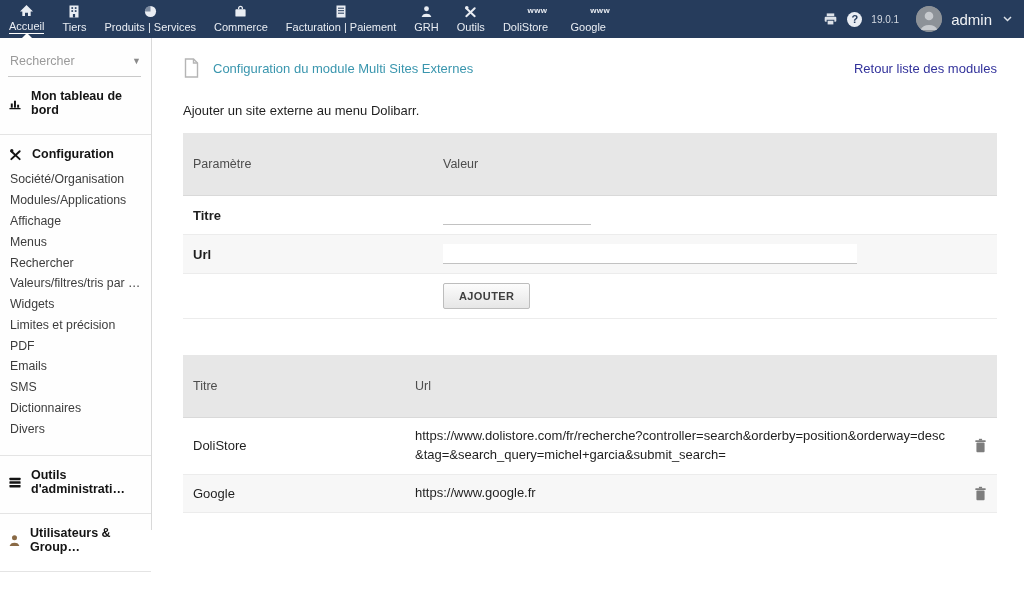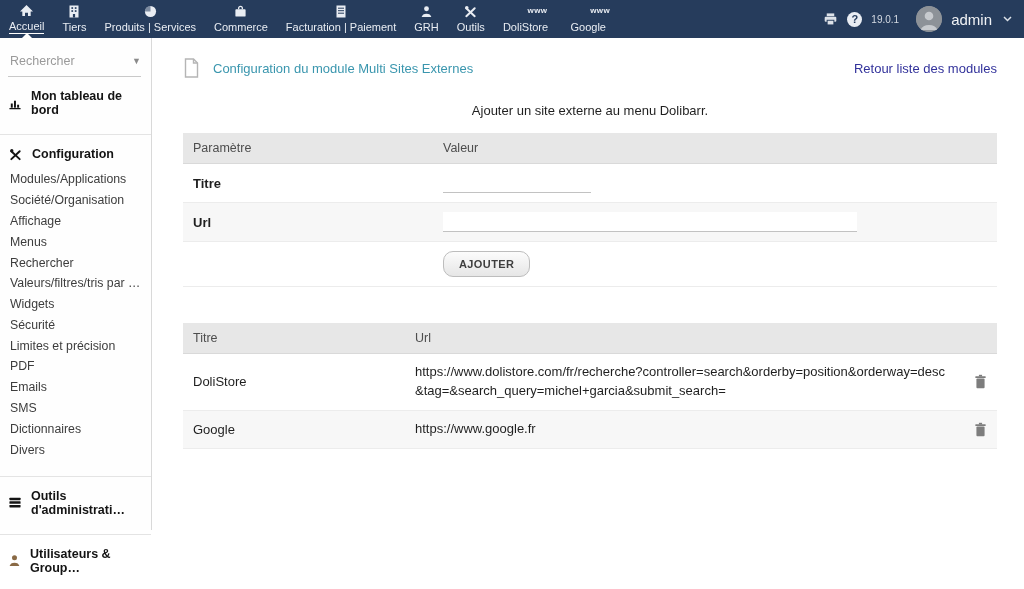--- a/index.html
+++ b/index.html
@@ -68,46 +68,46 @@
     font-size:12.3px; color:#3d3d3d; padding:3.4px 8px 3.4px 10px;
     cursor:pointer; white-space:nowrap; overflow:hidden; text-overflow:ellipsis;
   }
 
   
   .main { flex:1; padding:20px 27px 0 31px; background:#ffffff; }
   .main-header { display:flex; align-items:center; }
   .page-icon { display:flex; }
   .page-title { color:#3a96ae; font-size:13px; margin-left:13px; }
   .back-link { margin-left:auto; color:#32329b; font-size:13px; text-decoration:none; cursor:pointer; }
-  .intro { margin-top:25px; font-size:13px; color:#1f1f1f;text-align:center; }
+  .intro { margin-top:25px; font-size:13px; color:#1f1f1f; }
 
   table.tbl { width:100%; border-collapse:collapse; }
   .tbl-form { margin-top:15px; }
   .tbl-list { margin-top:36px; }
   .tbl th {
     background:#e7e7e7; color:#4d4d4d; font-weight:normal; font-size:12.5px;
-    text-align:left; padding:8px 10px; border-bottom:1px solid #d9d9d9;
+    text-align:left; padding:24px 10px; border-bottom:1px solid #d9d9d9;
   }
   .tbl td { padding:9px 10px; font-size:13px; color:#1f1f1f; border-bottom:1px solid #ececec; vertical-align:middle; }
   .tbl tr.odd td { background:#f7f7f7; }
   .req { color:#49264a; font-weight:bold; font-size:12.5px; }
   .col-param { width:250px; }
   .col-titre { width:222px; }
   .col-act { width:42px; }
 
   .input-titre, .input-url {
     border:none; border-bottom:1px solid #c2c2c2; background:#ffffff;
     height:20px; font-family:"Liberation Sans", sans-serif; font-size:13px; outline:none;
   }
   .input-titre { width:148px; }
   .input-url { width:414px; }
 
   .btn {
     background:linear-gradient(#fcfcfc, #e6e6e6);
-    border:1px solid #bdbdbd; border-radius:10px;
+    border:1px solid #bdbdbd; border-radius:2px;
     font-family:"Liberation Sans", sans-serif;
     font-size:11px; font-weight:bold; color:#3f3f3f; letter-spacing:0.4px;
     padding:6px 15px; cursor:pointer;
   }
   .url-cell { word-break:break-all; line-height:1.45; max-width:520px; }
   .trash-btn { background:none; border:none; cursor:pointer; padding:0; display:flex; margin-left:auto; }
 </style>
 </head>
 <body>
 
@@ -261,28 +261,27 @@
         <span class="sic">
           <svg width="13" height="13" viewBox="0 0 14 14">
               <path d="M2.5 3.5 L11.5 12" stroke="#141414" stroke-width="2.1" stroke-linecap="round"></path>
               <path d="M11.5 3.5 L2.5 12" stroke="#141414" stroke-width="2.1" stroke-linecap="round"></path>
               <circle cx="3" cy="3" r="1.8" fill="#141414"></circle>
             </svg>
         </span>
         <span>Configuration</span>
       </div>
       <div class="side-links">
+        <span class="side-link">Société/Organisation</span>
         <span class="side-link">Modules/Applications</span>
-        <span class="side-link">Société/Organisation</span>
         <span class="side-link">Affichage</span>
         <span class="side-link">Menus</span>
         <span class="side-link">Rechercher</span>
         <span class="side-link">Valeurs/filtres/tris par déf…</span>
         <span class="side-link">Widgets</span>
-        <span class="side-link">Sécurité</span>
         <span class="side-link">Limites et précision</span>
         <span class="side-link">PDF</span>
         <span class="side-link">Emails</span>
         <span class="side-link">SMS</span>
         <span class="side-link">Dictionnaires</span>
         <span class="side-link">Divers</span>
       </div>
     </div>
 
     <div class="side-block">

